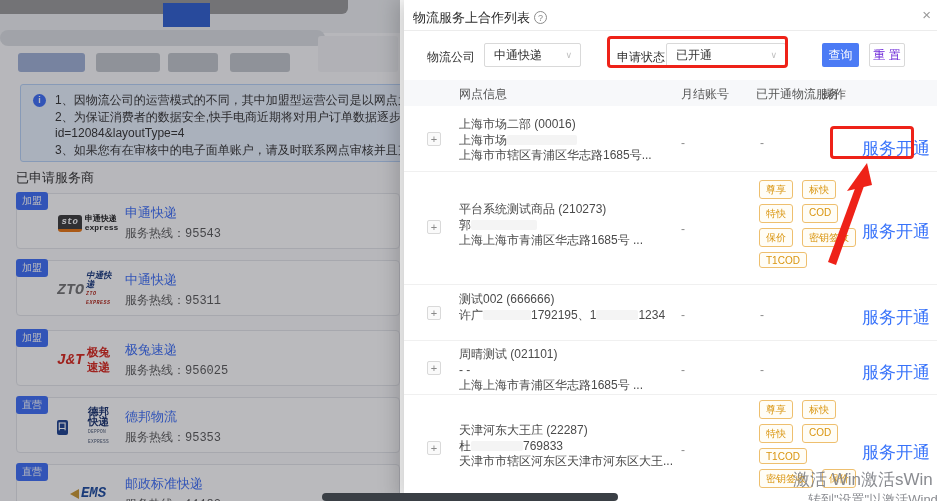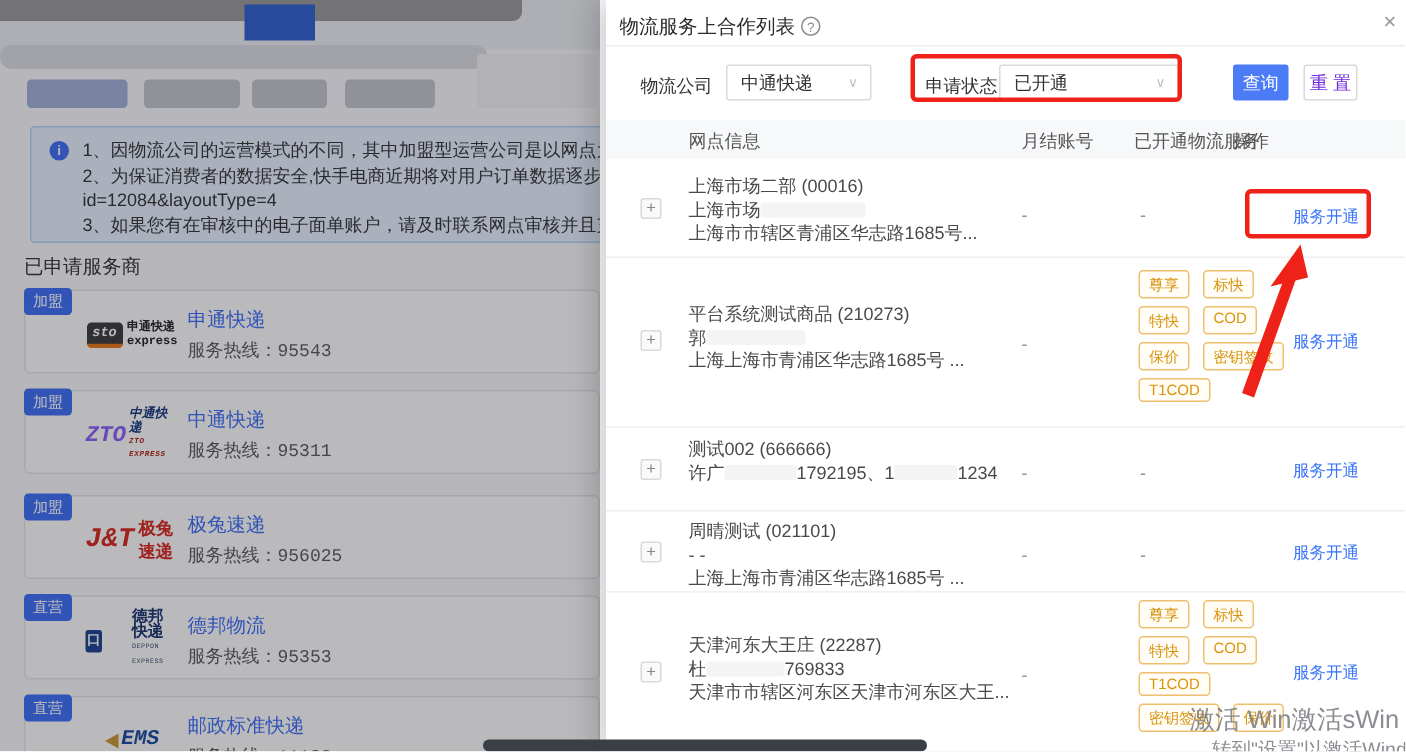--- a/index.html
+++ b/index.html
@@ -28,24 +28,24 @@
 
   .pcard { position:absolute; left:16px; width:384px; height:56px; background:#fff; border:1px solid #e4e6ea; border-radius:4px;font-family:Liberation Mono, monospace; }
   .pcard .badge { position:absolute; left:-1px; top:-2px; background:#3d6ef7; color:#fff; font-size:10px; padding:2px 6px; border-radius:3px; }
   .pcard .logo { position:absolute; left:40px; top:10px; width:62px; height:38px; display:flex; align-items:center; justify-content:center; }
   .pcard .pname { position:absolute; left:108px; top:10px; font-size:13px; color:#3d6ef7; }
   .pcard .phot { position:absolute; left:108px; top:31px; font-size:12px; color:#5a5a5a; }
 
   
   .sto-box { width:24px; height:17px; background:#3a3a3a; border-radius:3px; color:#fff; font-size:9px; font-weight:bold; font-style:italic; text-align:center; line-height:15px; border-bottom:3px solid #e87511; }
   .sto-txt { margin-left:3px; font-size:8px; line-height:9px; color:#222; font-weight:bold; }
-  .zto-main { color:#8b5cf6; font-size:15px; font-weight:bold; font-style:italic; }
+  .zto-main { color:#737373; font-size:15px; font-weight:bold; font-style:italic; }
   .zto-sub { margin-left:2px; color:#16377d; font-size:8.5px; font-weight:bold; font-style:italic; line-height:9px; }
   .zto-sub .mini { color:#b02418; font-size:5px; letter-spacing:.5px; }
-  .jt-main { color:#d8261c; font-size:18px; font-weight:bold; font-style:italic; }
+  .jt-main { color:#d8261c; font-size:15px; font-weight:bold; font-style:italic; }
   .jt-sub { margin-left:3px; color:#d8261c; font-size:11.5px; font-weight:bold; }
   .dp-box { width:15px; height:15px; background:#1b3f8f; border-radius:2px; color:#fff; font-size:9px; font-weight:bold; text-align:center; line-height:15px; }
   .dp-txt { margin-left:20px; color:#17316e; font-size:10.5px; font-weight:bold; line-height:10px; }
   .dp-txt .mini { font-size:4.5px; color:#44536e; letter-spacing:.3px; font-weight:normal; }
   .ems-wrap { display:flex; align-items:center; }
   .ems-tri { width:0; height:0; border-top:5px solid transparent; border-bottom:5px solid transparent; border-right:9px solid #c99732; margin-right:2px; }
   .ems-main { color:#1b4a9e; font-size:14px; font-weight:bold; font-style:italic; border-bottom:3px solid #c99732; }
 
   .mask { position:absolute; left:0; top:0; width:400px; height:501px; background:rgba(25,28,36,0.30); z-index:20; }
 
@@ -63,21 +63,21 @@
   .btn-plain { position:absolute; left:465px; top:43px; width:36px; height:24px; background:#fff; color:#6d28d9; border:1px solid #d9d9d9; border-radius:2px; font-size:12px; cursor:pointer; }
 
   .thead { position:absolute; left:0; top:80px; width:537px; height:26px; background:#f7f8fa; }
   .thead span { position:absolute; top:6px; font-size:12px; color:#555; }
 
   .trow { position:absolute; left:0; width:537px; border-bottom:1px solid #f0f0f0; }
   .expand { position:absolute; left:23px; width:14px; height:14px; border:1px solid #d9d9d9; border-radius:2px; background:#fafafa; color:#888; font-size:11px; line-height:12px; text-align:center; cursor:pointer; }
   .ninfo { position:absolute; left:55px; font-size:12px; color:#4a4a4a; line-height:15.5px; white-space:nowrap; }
   .redact { display:inline-block; height:10px; background:#f4f4f4; border-radius:2px; vertical-align:-1px; }
   .dash { position:absolute; font-size:12px; color:#8c8c8c; }
-  .alink2 { position:absolute; font-size:11px; color:#3873fa; cursor:pointer; white-space:nowrap; }
+  .alink2 { position:absolute; font-size:17px; color:#3873fa; cursor:pointer; white-space:nowrap; }
   .tags { position:absolute; left:355px; width:104px; display:flex; flex-wrap:wrap; gap:5px 9px; }
   .tag { border:1px solid #eebf6e; color:#d9940e; background:#fffdf6; font-size:10px; padding:1.5px 6px; border-radius:3px; white-space:nowrap; }
 
   
   .redbox { position:absolute; border:3px solid #ee2218; border-radius:4px; z-index:30; pointer-events:none; }
   .arrow-svg { position:absolute; left:0; top:0; width:937px; height:501px; z-index:31; pointer-events:none; }
 
   .wm1 { position:absolute; left:793px; top:468px; z-index:35; font-size:17px; color:rgba(125,128,133,0.9); white-space:nowrap; }
   .wm2 { position:absolute; left:808px; top:491px; z-index:35; font-size:13px; color:rgba(125,128,133,0.9); white-space:nowrap; }
 

